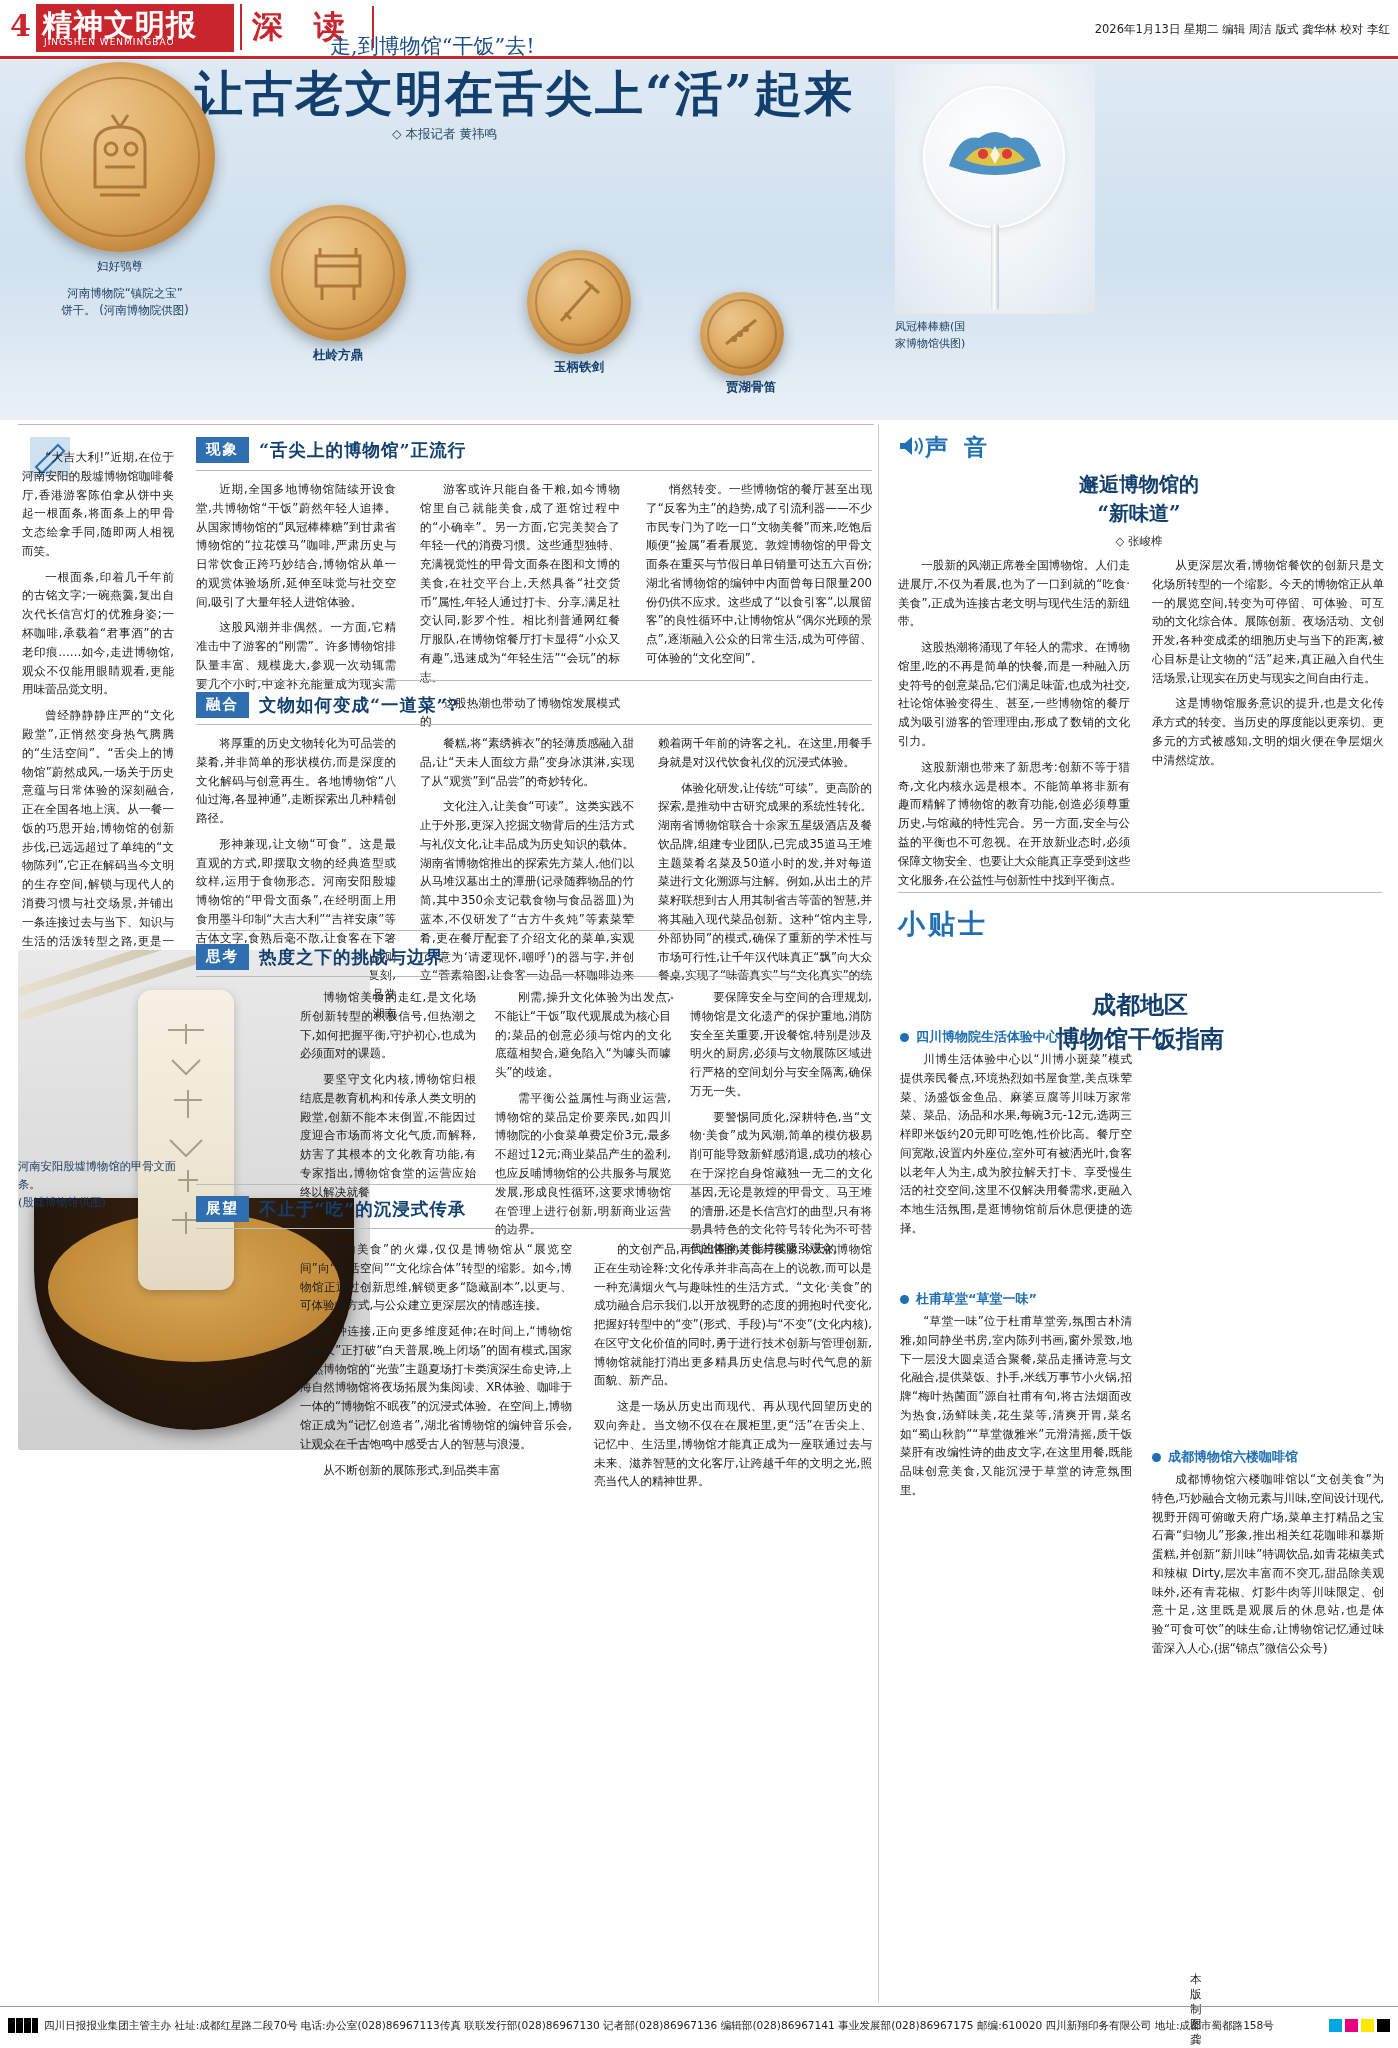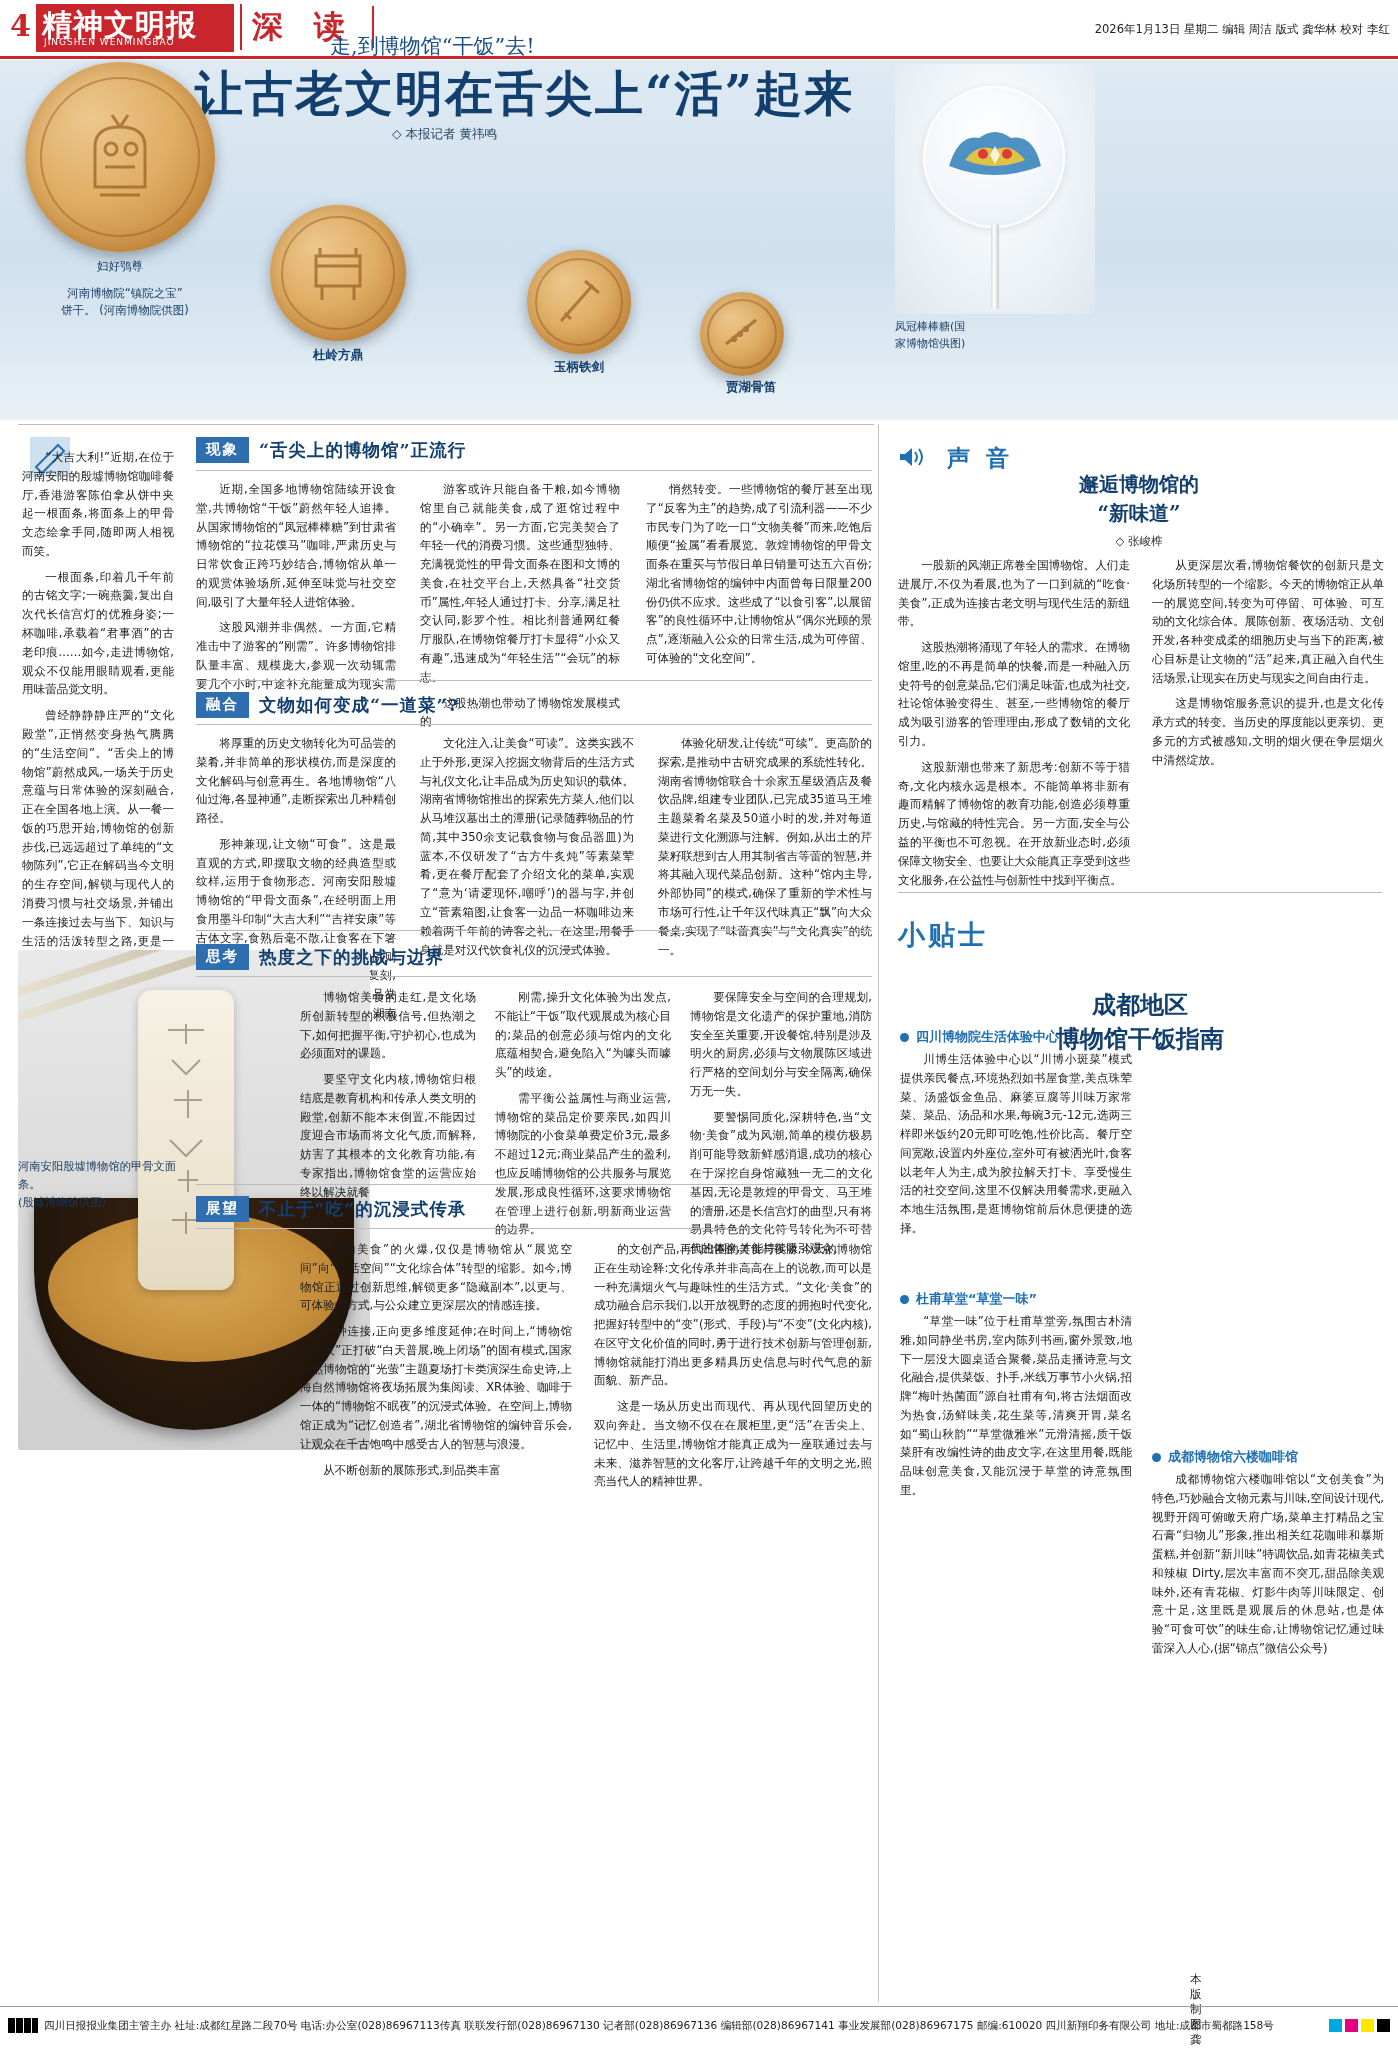--- a/index.html
+++ b/index.html
@@ -69,21 +69,21 @@
   .tag .badge{background:#2f6fb0;color:#fff;font-size:14.5px;font-weight:bold;padding:3px 10px 4px;letter-spacing:2px;
     font-family:"DejaVu Serif","Liberation Serif",serif;text-align:center;}
   .tag .ttl{margin-left:10px;font-size:17.5px;font-weight:bold;color:#123f6e;letter-spacing:1px;
     font-family:"DejaVu Serif","Liberation Serif",serif;white-space:nowrap;}
 
   .hr{position:absolute;height:1px;background:#bcbcbc;}
   .vr{position:absolute;width:1px;background:#c8c8c8;}
 
   
   .lead-icon{position:absolute;left:30px;top:437px;width:40px;height:40px;}
-  .rb-head{position:absolute;display:flex;align-items:center;gap:23px;margin-top:11px;}
+  .rb-head{position:absolute;display:flex;align-items:center;gap:1px;}
   .rb-head .txt{font-size:23px;font-weight:bold;color:#1f6fb2;letter-spacing:4px;font-family:"DejaVu Serif","Liberation Serif",serif;}
   .rb-title{position:absolute;text-align:center;font-size:20px;font-weight:bold;color:#123f6e;line-height:1.45;
     font-family:"DejaVu Serif","Liberation Serif",serif;}
   .rb-author{position:absolute;text-align:center;font-size:11.5px;color:#333;}
   .tips-title{position:absolute;text-align:center;font-size:24px;font-weight:bold;color:#123f6e;line-height:1.4;
     font-family:"DejaVu Serif","Liberation Serif",serif;}
   .tip-item{position:absolute;font-size:13px;font-weight:bold;color:#1f6fb2;display:flex;align-items:center;gap:7px;text-align:center;}
   .dot{width:9px;height:9px;border-radius:50%;background:#1f6fb2;display:inline-block;}
 
   
@@ -246,20 +246,21 @@
     <span class="badge">融合</span>
     <span class="ttl">文物如何变成“一道菜”?</span>
   </div>
   <div class="hr" style="left:196px;top:724px;width:676px;"></div>
 
   <div class="col" style="left:196px;top:734px;width:200px;">
     <p>将厚重的历史文物转化为可品尝的菜肴,并非简单的形状模仿,而是深度的文化解码与创意再生。各地博物馆“八仙过海,各显神通”,走断探索出几种精创路径。</p>
     <p>形神兼现,让文物“可食”。这是最直观的方式,即摆取文物的经典造型或纹样,运用于食物形态。河南安阳殷墟博物馆的“甲骨文面条”,在经明面上用食用墨斗印制“大吉大利”“吉祥安康”等古体文字,食熟后毫不散,让食客在下箸之际仿佛触碰千年密码;河南博物院则将镇之宝“长信宫灯”以紫薯造型复刻,冀干捧色丰肉粉面之中,让游客在品尝时也能领略“中华第一灯”的匠心。湖南省博物馆更是将“血方盘”做成斯斯</p>
   </div>
   <div class="col" style="left:420px;top:734px;width:452px;column-count:2;column-gap:24px;">
+    <p>餐糕,将“素绣裤衣”的轻薄质感融入甜品,让“天未人面纹方鼎”变身冰淇淋,实现了从“观赏”到“品尝”的奇妙转化。</p>
     <p>文化注入,让美食“可读”。这类实践不止于外形,更深入挖掘文物背后的生活方式与礼仪文化,让丰品成为历史知识的载体。湖南省博物馆推出的探索先方菜人,他们以从马堆汉墓出土的潭册(记录随葬物品的竹简,其中350余支记载食物与食品器皿)为蓝本,不仅研发了“古方牛炙炖”等素菜荤肴,更在餐厅配套了介绍文化的菜单,实观了“意为‘请逻现怀,嘲呼’)的器与字,并创立“菅素箱图,让食客一边品一杯咖啡边来赖着两千年前的诗客之礼。在这里,用餐手身就是对汉代饮食礼仪的沉浸式体验。</p>
     <p>体验化研发,让传统“可续”。更高阶的探索,是推动中古研究成果的系统性转化。湖南省博物馆联合十余家五星级酒店及餐饮品牌,组建专业团队,已完成35道马王堆主题菜肴名菜及50道小时的发,并对每道菜进行文化溯源与注解。例如,从出土的芹菜籽联想到古人用其制省吉等蕾的智慧,并将其融入现代菜品创新。这种“馆内主导,外部协同”的模式,确保了重新的学术性与市场可行性,让千年汉代味真正“飘”向大众餐桌,实现了“味蕾真实”与“文化真实”的统一。</p>
   </div>
 
   <div class="hr" style="left:196px;top:930px;width:676px;"></div>
 
   <div class="food-photo">
     <div class="chop" style="left:-10px;top:10px;"></div>
     <div class="chop" style="left:-6px;top:34px;"></div>
     <div class="bowl"></div>

